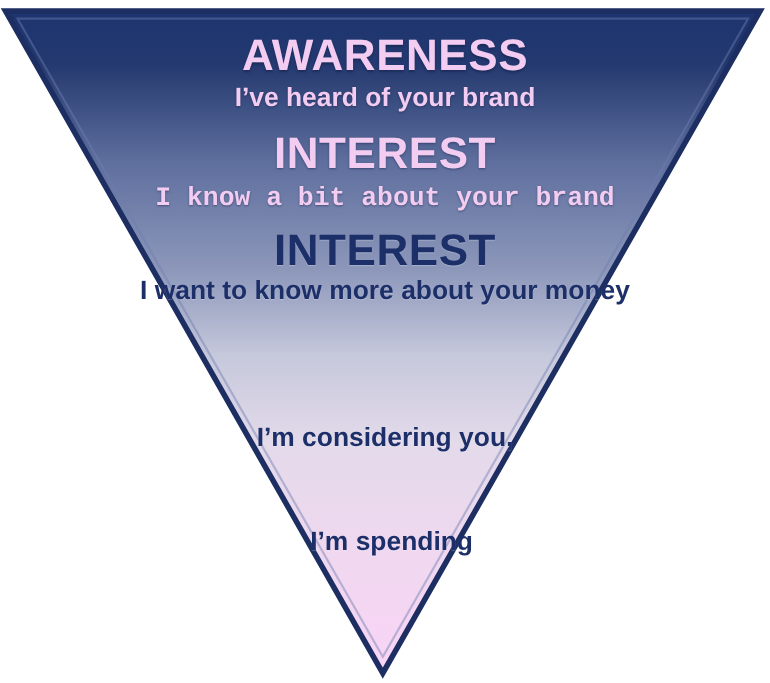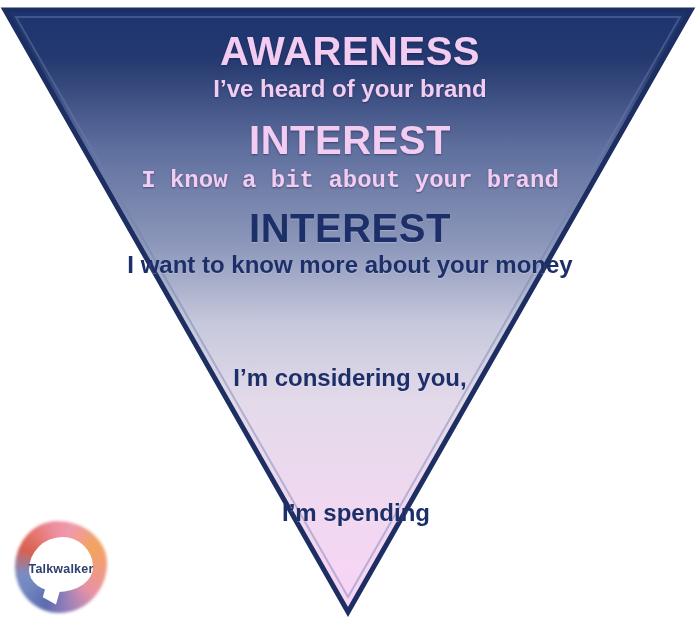--- a/index.html
+++ b/index.html
@@ -44,23 +44,23 @@
   }
 
   
   .t-awareness  { top: 33px; }
   .s-awareness  { top: 76px; }
   .t-knowledge  { top: 122px; }
   .s-knowledge  { top: 168px; font-family: Liberation Mono, monospace; }
   .t-interest   { top: 210px; }
   .s-interest   { top: 252px; }
   .t-preference { top: 299px; }
-  .s-preference { top: 340px; }
+  .s-preference { top: 360px; }
   .t-action     { top: 415px; }
-  .s-action     { top: 477px; line-height: 24px; margin-left: 12px; }
+  .s-action     { top: 457px; line-height: 24px; margin-left: 12px; }
 
   
   .logo {
     position: absolute; left: 15px; top: 521px;
     width: 92px; height: 92px;
   }
   .logo-ring {
     position: absolute; inset: 0;
     border-radius: 46% 54% 52% 48% / 50% 46% 54% 50%;
     background: conic-gradient(from 15deg,
@@ -123,20 +123,14 @@
   <div class="stage-text sub navy s-interest">I want to know more about your money</div>
 
   <div class="stage-text sub navy s-preference">
     <span>I’m considering you,</span><br>
   </div>
 
   <div class="stage-text sub navy s-action">
     <span>I’m spending</span><br>
   </div>
 
-  <div class="logo">
-    <div class="logo-ring"></div>
-    <div class="logo-bubble"></div>
-    <div class="logo-tail"></div>
-    <div class="logo-text">Talkwalker</div>
-  </div>
 
 </div>
 
 </body></html>

